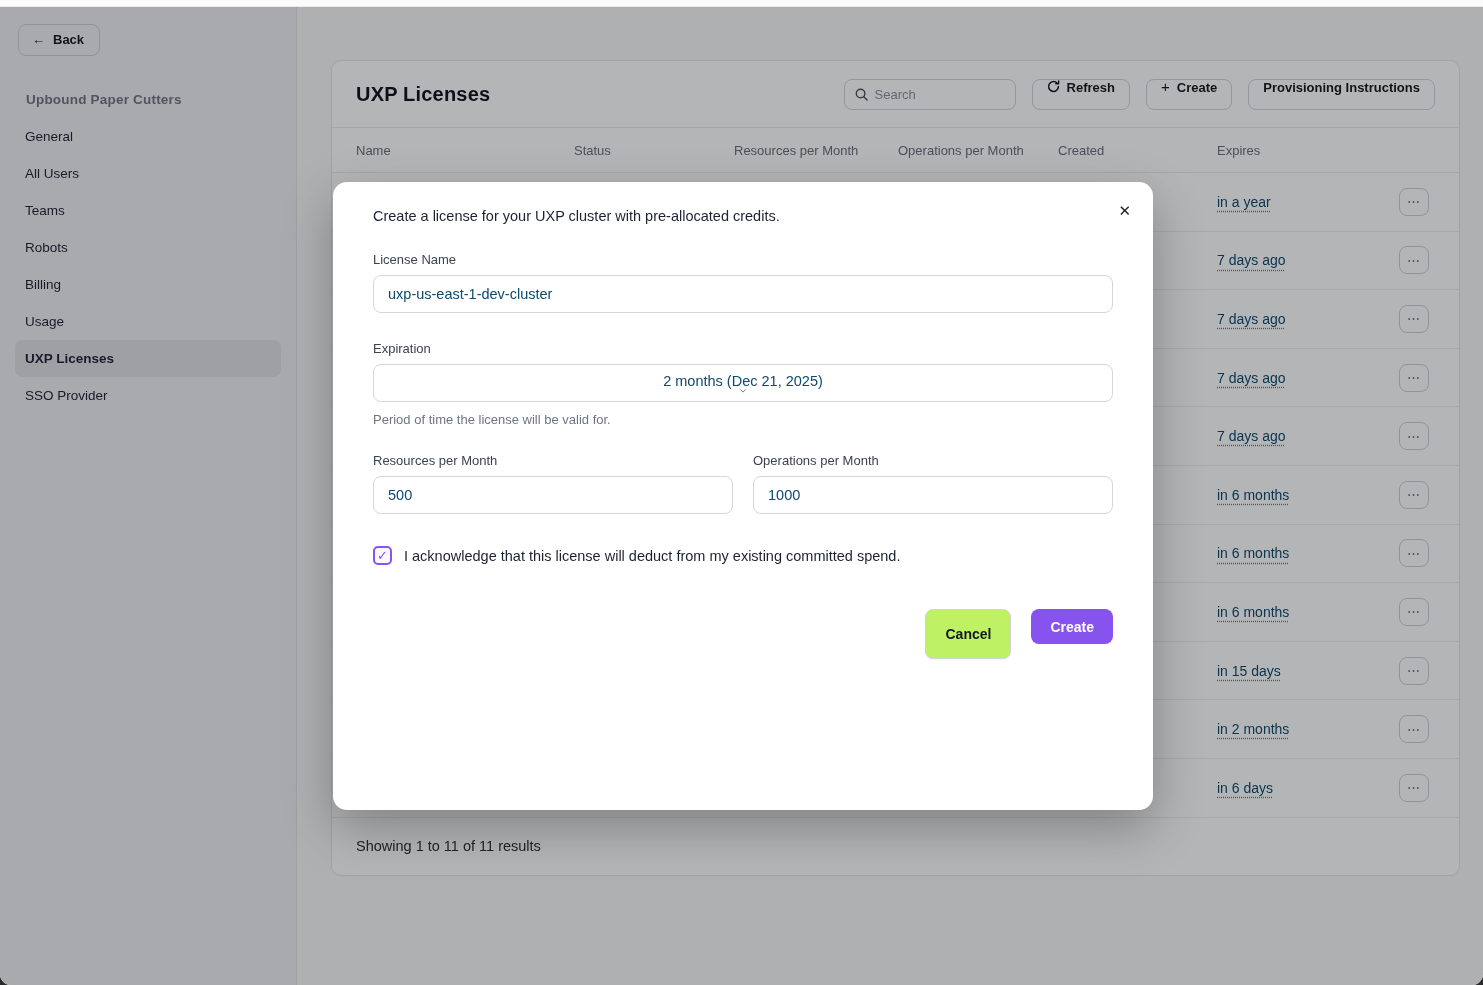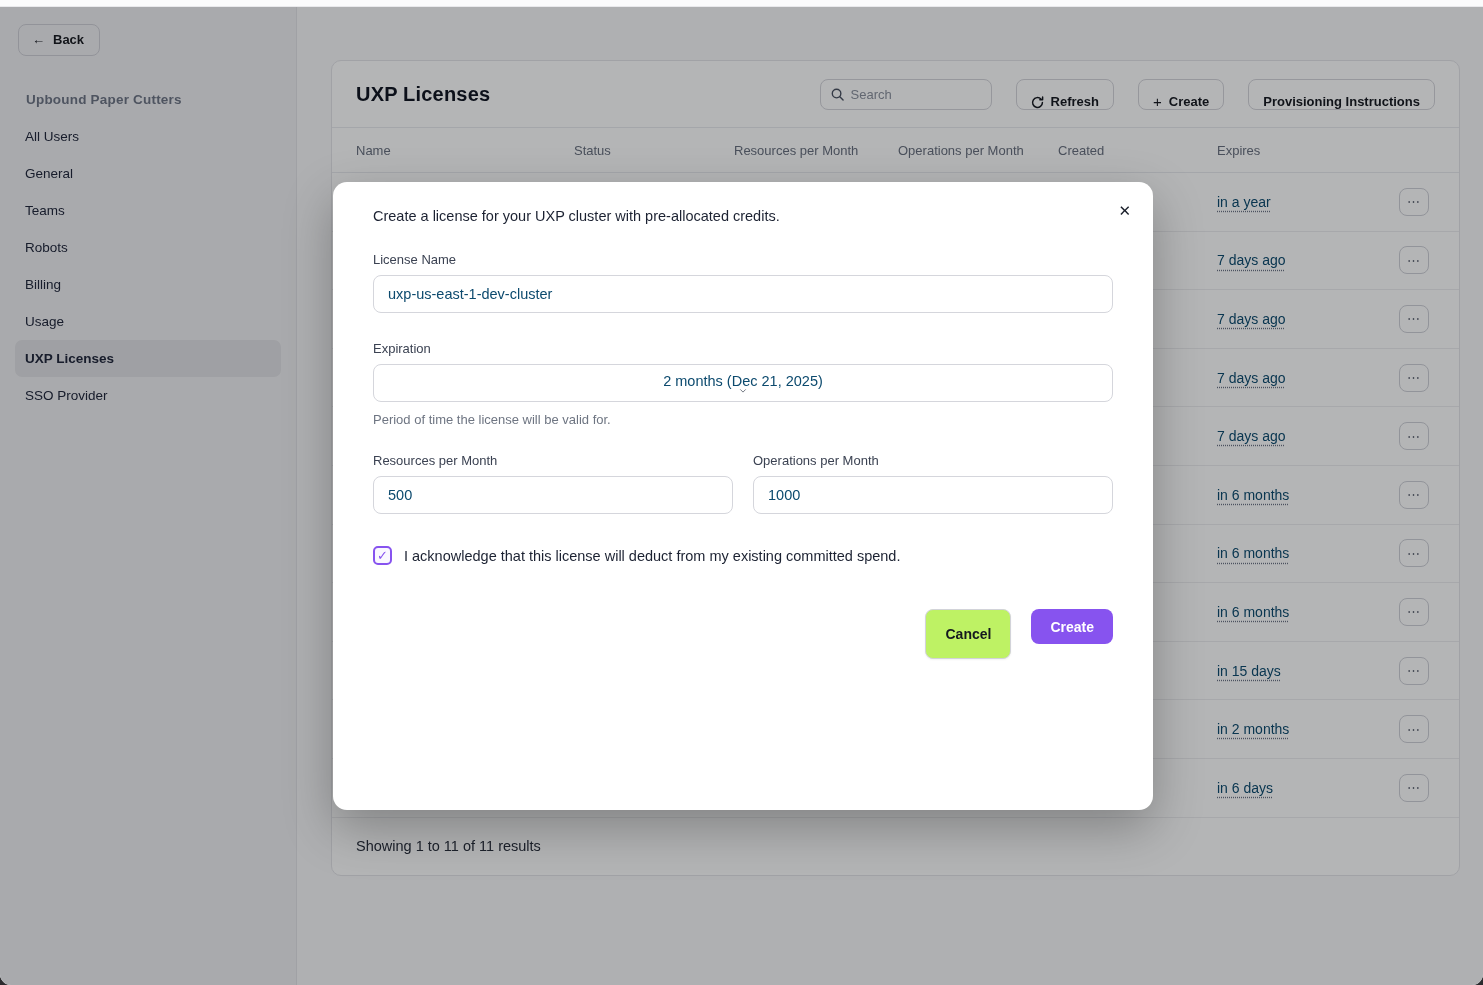--- a/index.html
+++ b/index.html
@@ -48,35 +48,35 @@
   .panel {
     position:absolute; left:34px; top:53px; width:1129px; height:816px;
     background:#fff; border:1px solid #e4e4e8; border-radius:10px;
     display:flex; flex-direction:column; overflow:hidden;
   }
   .panel-header {
     height:66px; flex:none; padding:0 24px;
     display:flex; align-items:center; justify-content:space-between;
   }
   .panel-header h1 { font-size:20px; font-weight:700; color:#0f1420; letter-spacing:.2px; }
-  .toolbar { display:flex; align-items:center; gap:24px; }
+  .toolbar { display:flex; align-items:center; gap:16px; }
   .search-box {
     width:172px; height:31px; border:1px solid #d4d4da; border-radius:8px;
     background:#fff; display:flex; align-items:center; gap:7px; padding:0 10px;
   }
   .search-box svg { flex:none; }
   .search-box input {
     border:none; outline:none; width:100%; background:transparent;
     font:400 13px "Liberation Sans", sans-serif; color:#20263a;
   }
   .search-box input::placeholder { color:#8a909d; }
   .tb-btn {
     height:31px; padding:0 14px; background:#fff;
     border:1px solid #d4d4da; border-radius:8px;
-    display:inline-flex; align-items:flex-end; gap:7px;
+    display:inline-flex; align-items:flex-start; gap:7px;
     font:700 13px "Liberation Sans", sans-serif; color:#15181f; cursor:pointer;
   }
   .tb-btn .plus { font-size:15px; font-weight:400; line-height:1; margin-top:-1px; }
 
   .thead, .row {
     display:grid;
     grid-template-columns: 218px 160px 164px 160px 159px 1fr 36px;
     align-items:center; padding:0 24px;
   }
   .thead { height:46px; flex:none; border-top:1px solid #e9eaee; border-bottom:1px solid #e9eaee; }
@@ -147,24 +147,24 @@
   <div class="app">
 
     <aside class="sidebar">
       <button class="back-btn">
         <span>←</span>
         <span>Back</span>
       </button>
       <div class="org-name">Upbound Paper Cutters</div>
       <nav id="sidebar-nav">
           <div class="nav-item">
+            <span>General</span>
+          </div>
+          <div class="nav-item">
             <span>All Users</span>
-          </div>
-          <div class="nav-item">
-            <span>General</span>
           </div>
           <div class="nav-item">
             <span>Teams</span>
           </div>
           <div class="nav-item">
             <span>Robots</span>
           </div>
           <div class="nav-item">
             <span>Billing</span>
           </div>

